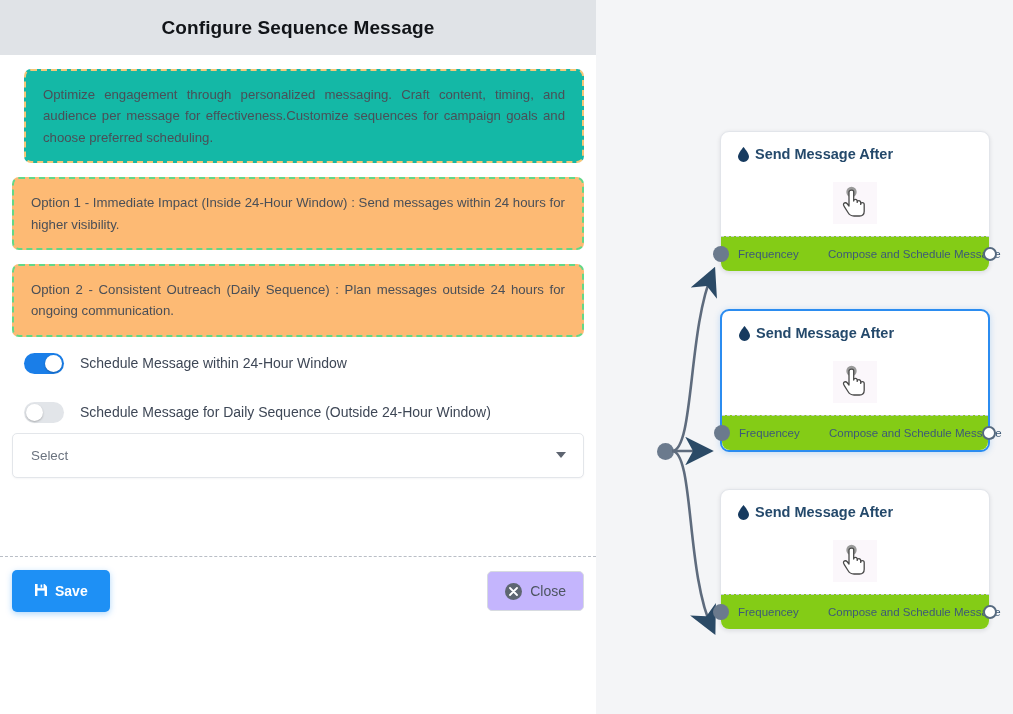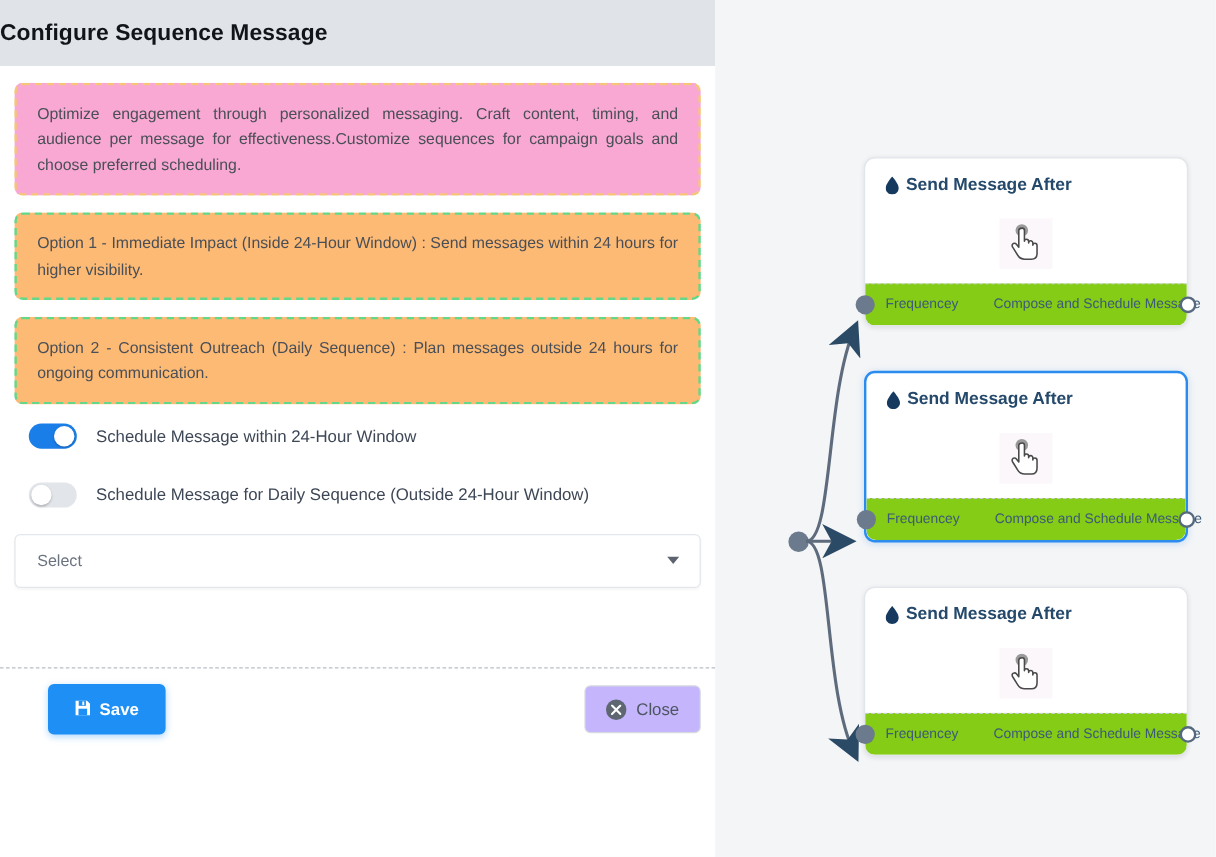--- a/index.html
+++ b/index.html
@@ -74,32 +74,32 @@
     border-radius:50%;background:#6b7a8d;
   }
   #edges{position:absolute;left:0;top:0;width:1013px;height:714px;pointer-events:none;}
 
   
   #panel{
     position:absolute;left:0;top:0;width:596px;height:714px;
     background:#ffffff;box-sizing:border-box;overflow:hidden;
   }
   #panel-header{
-    height:55px;background:#e0e3e7;display:flex;align-items:center;justify-content:flex-start;
+    height:55px;background:#e0e3e7;display:flex;align-items:center;justify-content:center;
   }
   #panel-header h1{
     margin:0;font-size:19px;font-weight:bold;color:#111418;letter-spacing:.1px;
   }
   #panel-body{padding:0 12px;}
 
   .callout{
     margin-top:14px;border-radius:7px;padding:13px 17px;
     font-size:13.2px;line-height:1.62;text-align:justify;
   }
-  .callout.info{border:2px dashed #f5c678;background:#f9a8d4;color:#4a4f57;}
+  .callout.info{border:2px dashed #f5c678;background:#14b8a6;color:#4a4f57;margin-left:12px;}
   .callout.opt{border:2px dashed #62d888;background:#fdba74;color:#4a4f57;}
 
   .toggle-row{display:flex;align-items:center;margin-top:16px;}
   .toggle-row.second{margin-top:28px;}
   .switch{
     width:40px;height:21px;border-radius:11px;position:relative;flex:0 0 auto;
     margin-left:12px;
   }
   .switch.on{background:#1a7ee8;}
   .switch.off{background:#e2e5e9;}
@@ -108,38 +108,38 @@
     background:#fff;box-shadow:0 1px 2px rgba(0,0,0,.25);
   }
   .switch.on .knob{right:2px;}
   .switch.off .knob{left:2px;}
   .toggle-label{margin-left:16px;font-size:14px;color:#3e4756;}
 
   .field-label{
     margin-top:24px;font-size:13.6px;color:#2f3740;font-weight:normal;
   }
   .select-box{
-    margin-top:22px;height:43px;border:1px solid #e3e6ea;border-radius:5px;
+    margin-top:10px;height:43px;border:1px solid #e3e6ea;border-radius:5px;
     background:#fff;display:flex;align-items:center;position:relative;
     box-shadow:0 1px 2px rgba(16,24,40,.04);
   }
   .select-value{margin-left:18px;font-size:13.4px;color:#6b737f;}
   .caret{
     position:absolute;right:17px;top:50%;transform:translateY(-50%);
     width:0;height:0;border-left:5px solid transparent;border-right:5px solid transparent;
     border-top:6px solid #5d6470;
   }
 
   #divider{
     position:absolute;left:0;right:0;top:556px;
     border-top:1px dashed #b9bec6;
   }
   #footer{
     position:absolute;left:12px;right:12px;top:568px;height:46px;
-    display:flex;align-items:center;justify-content:space-between;margin-left:28px;
+    display:flex;align-items:center;justify-content:space-between;
   }
   #save-btn{
     display:flex;align-items:center;gap:7px;
     background:#1e90f5;border:none;border-radius:5px;
     height:42px;padding:0 22px;cursor:pointer;
     box-shadow:0 2px 6px rgba(30,144,245,.35);
   }
   #save-btn .lbl{color:#fff;font-size:14px;font-weight:bold;font-family:"Liberation Sans",sans-serif;}
   #close-btn{
     display:flex;align-items:center;gap:8px;

